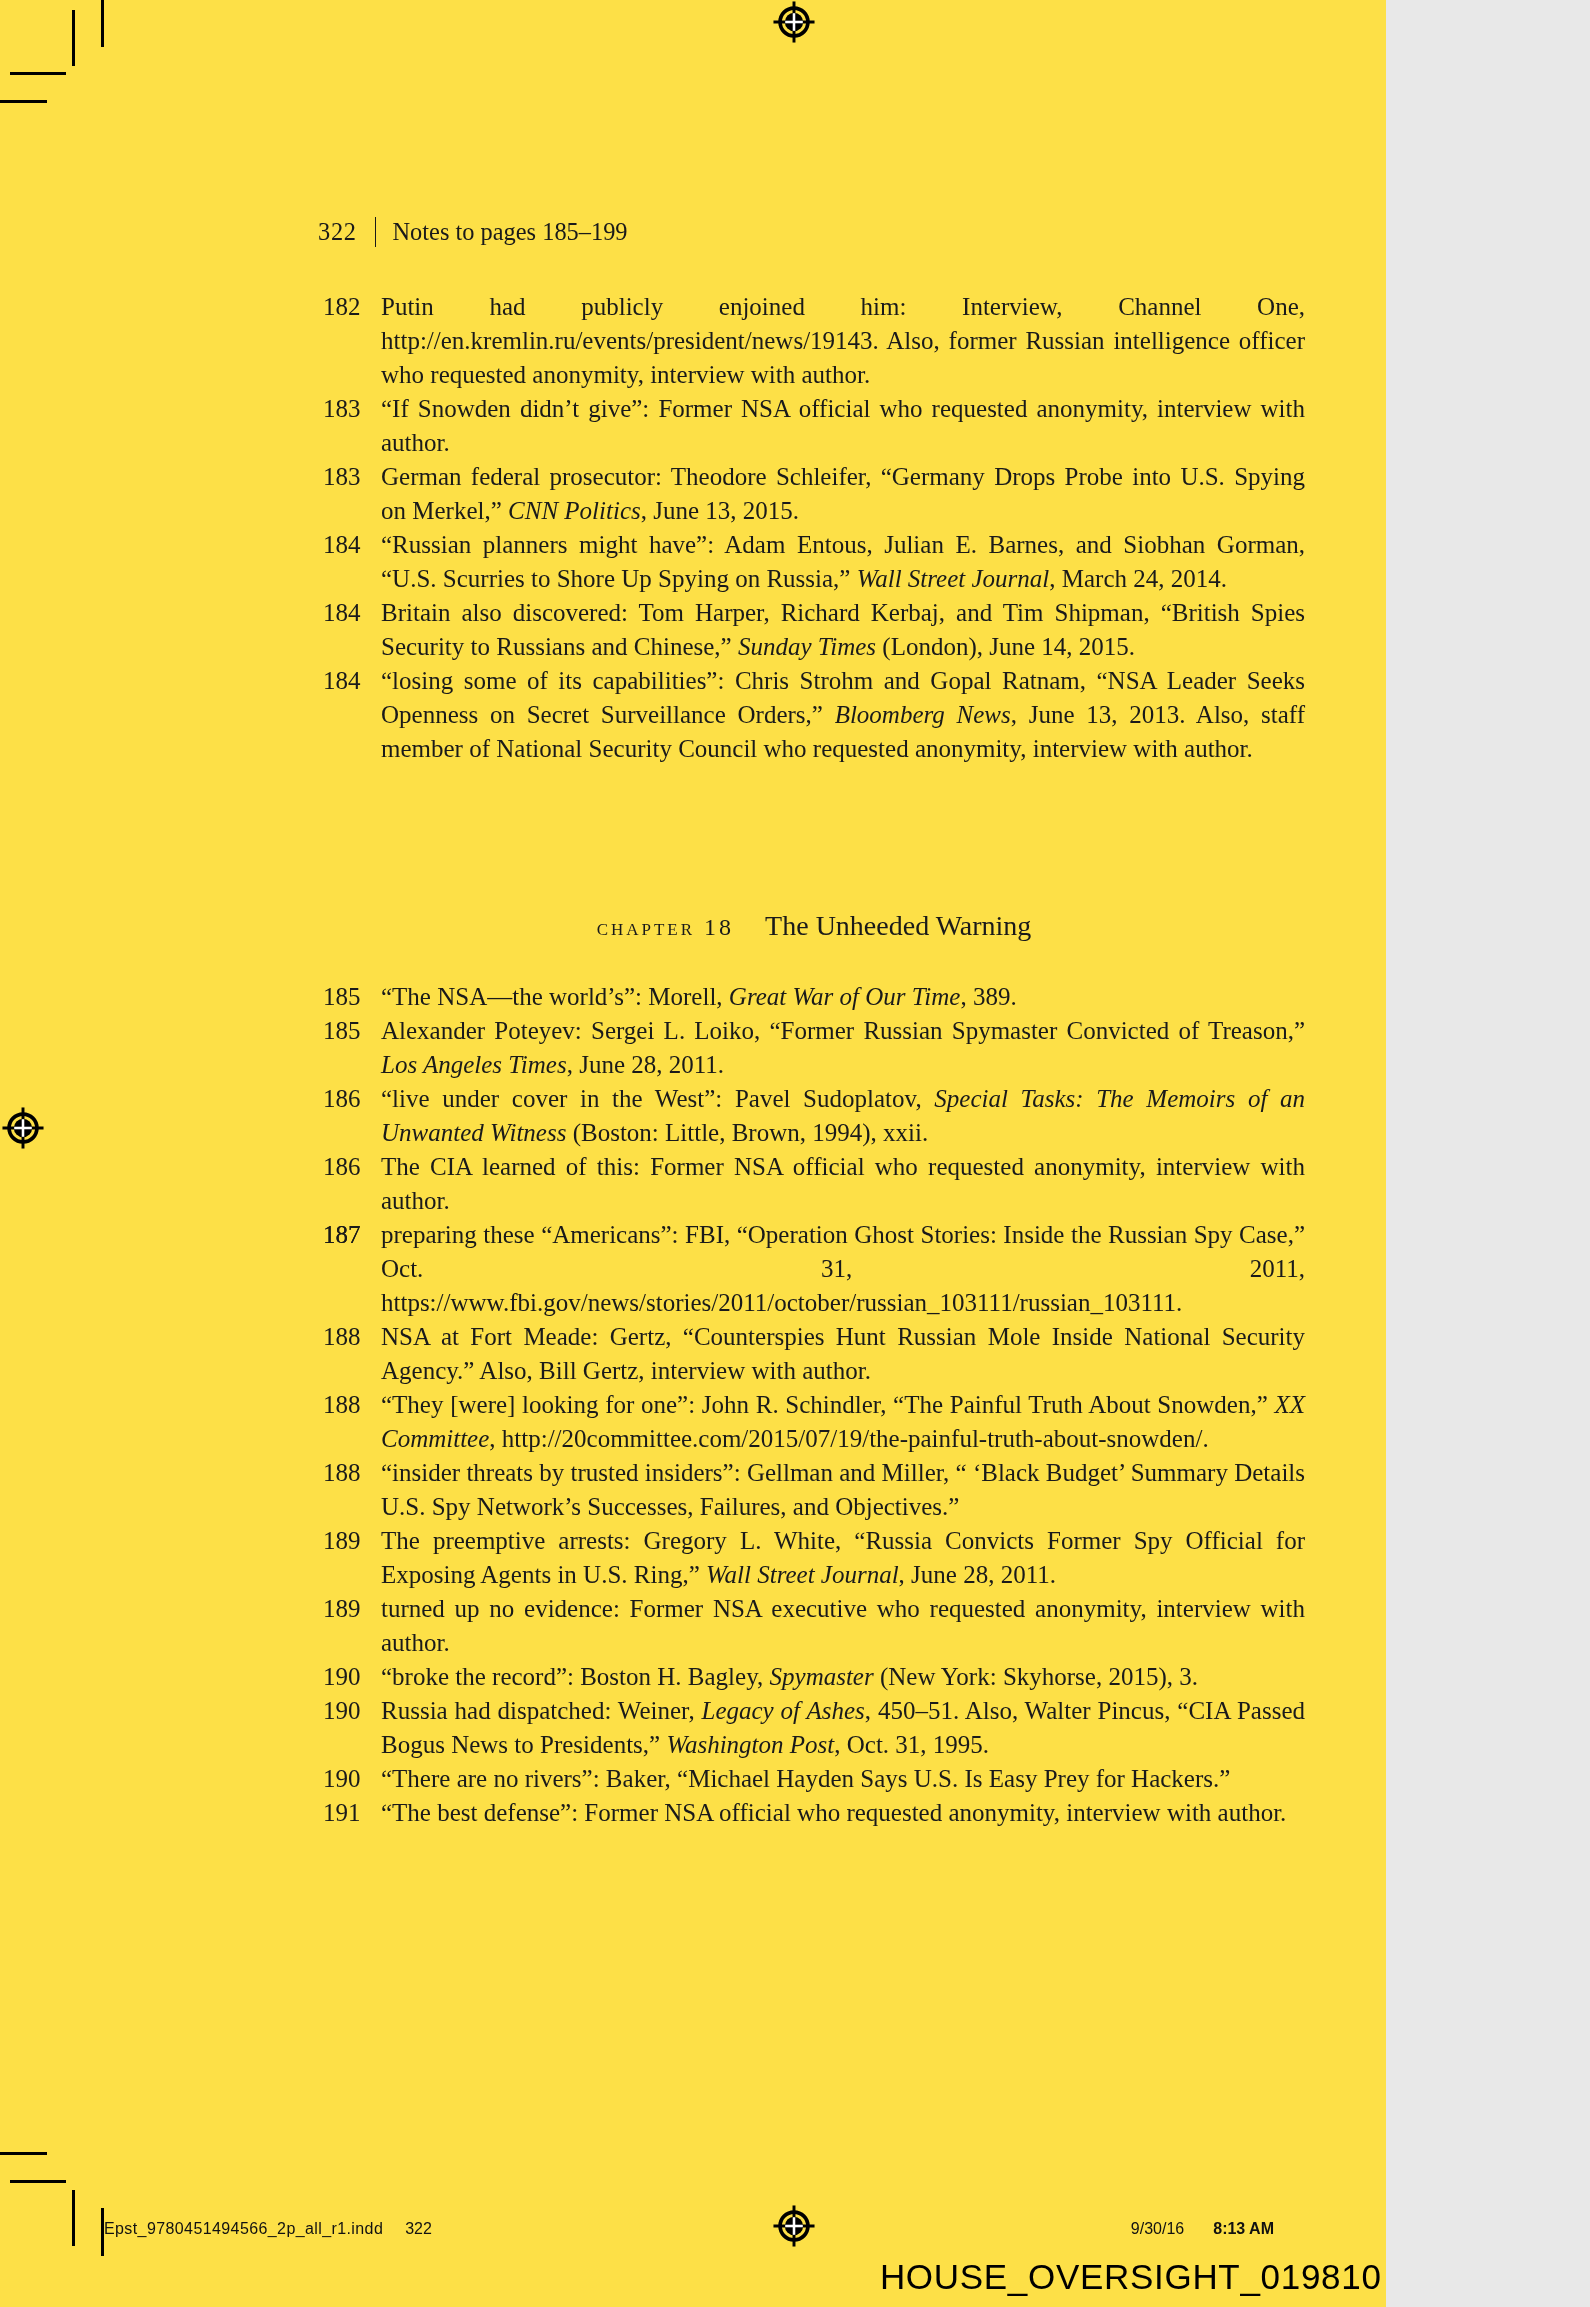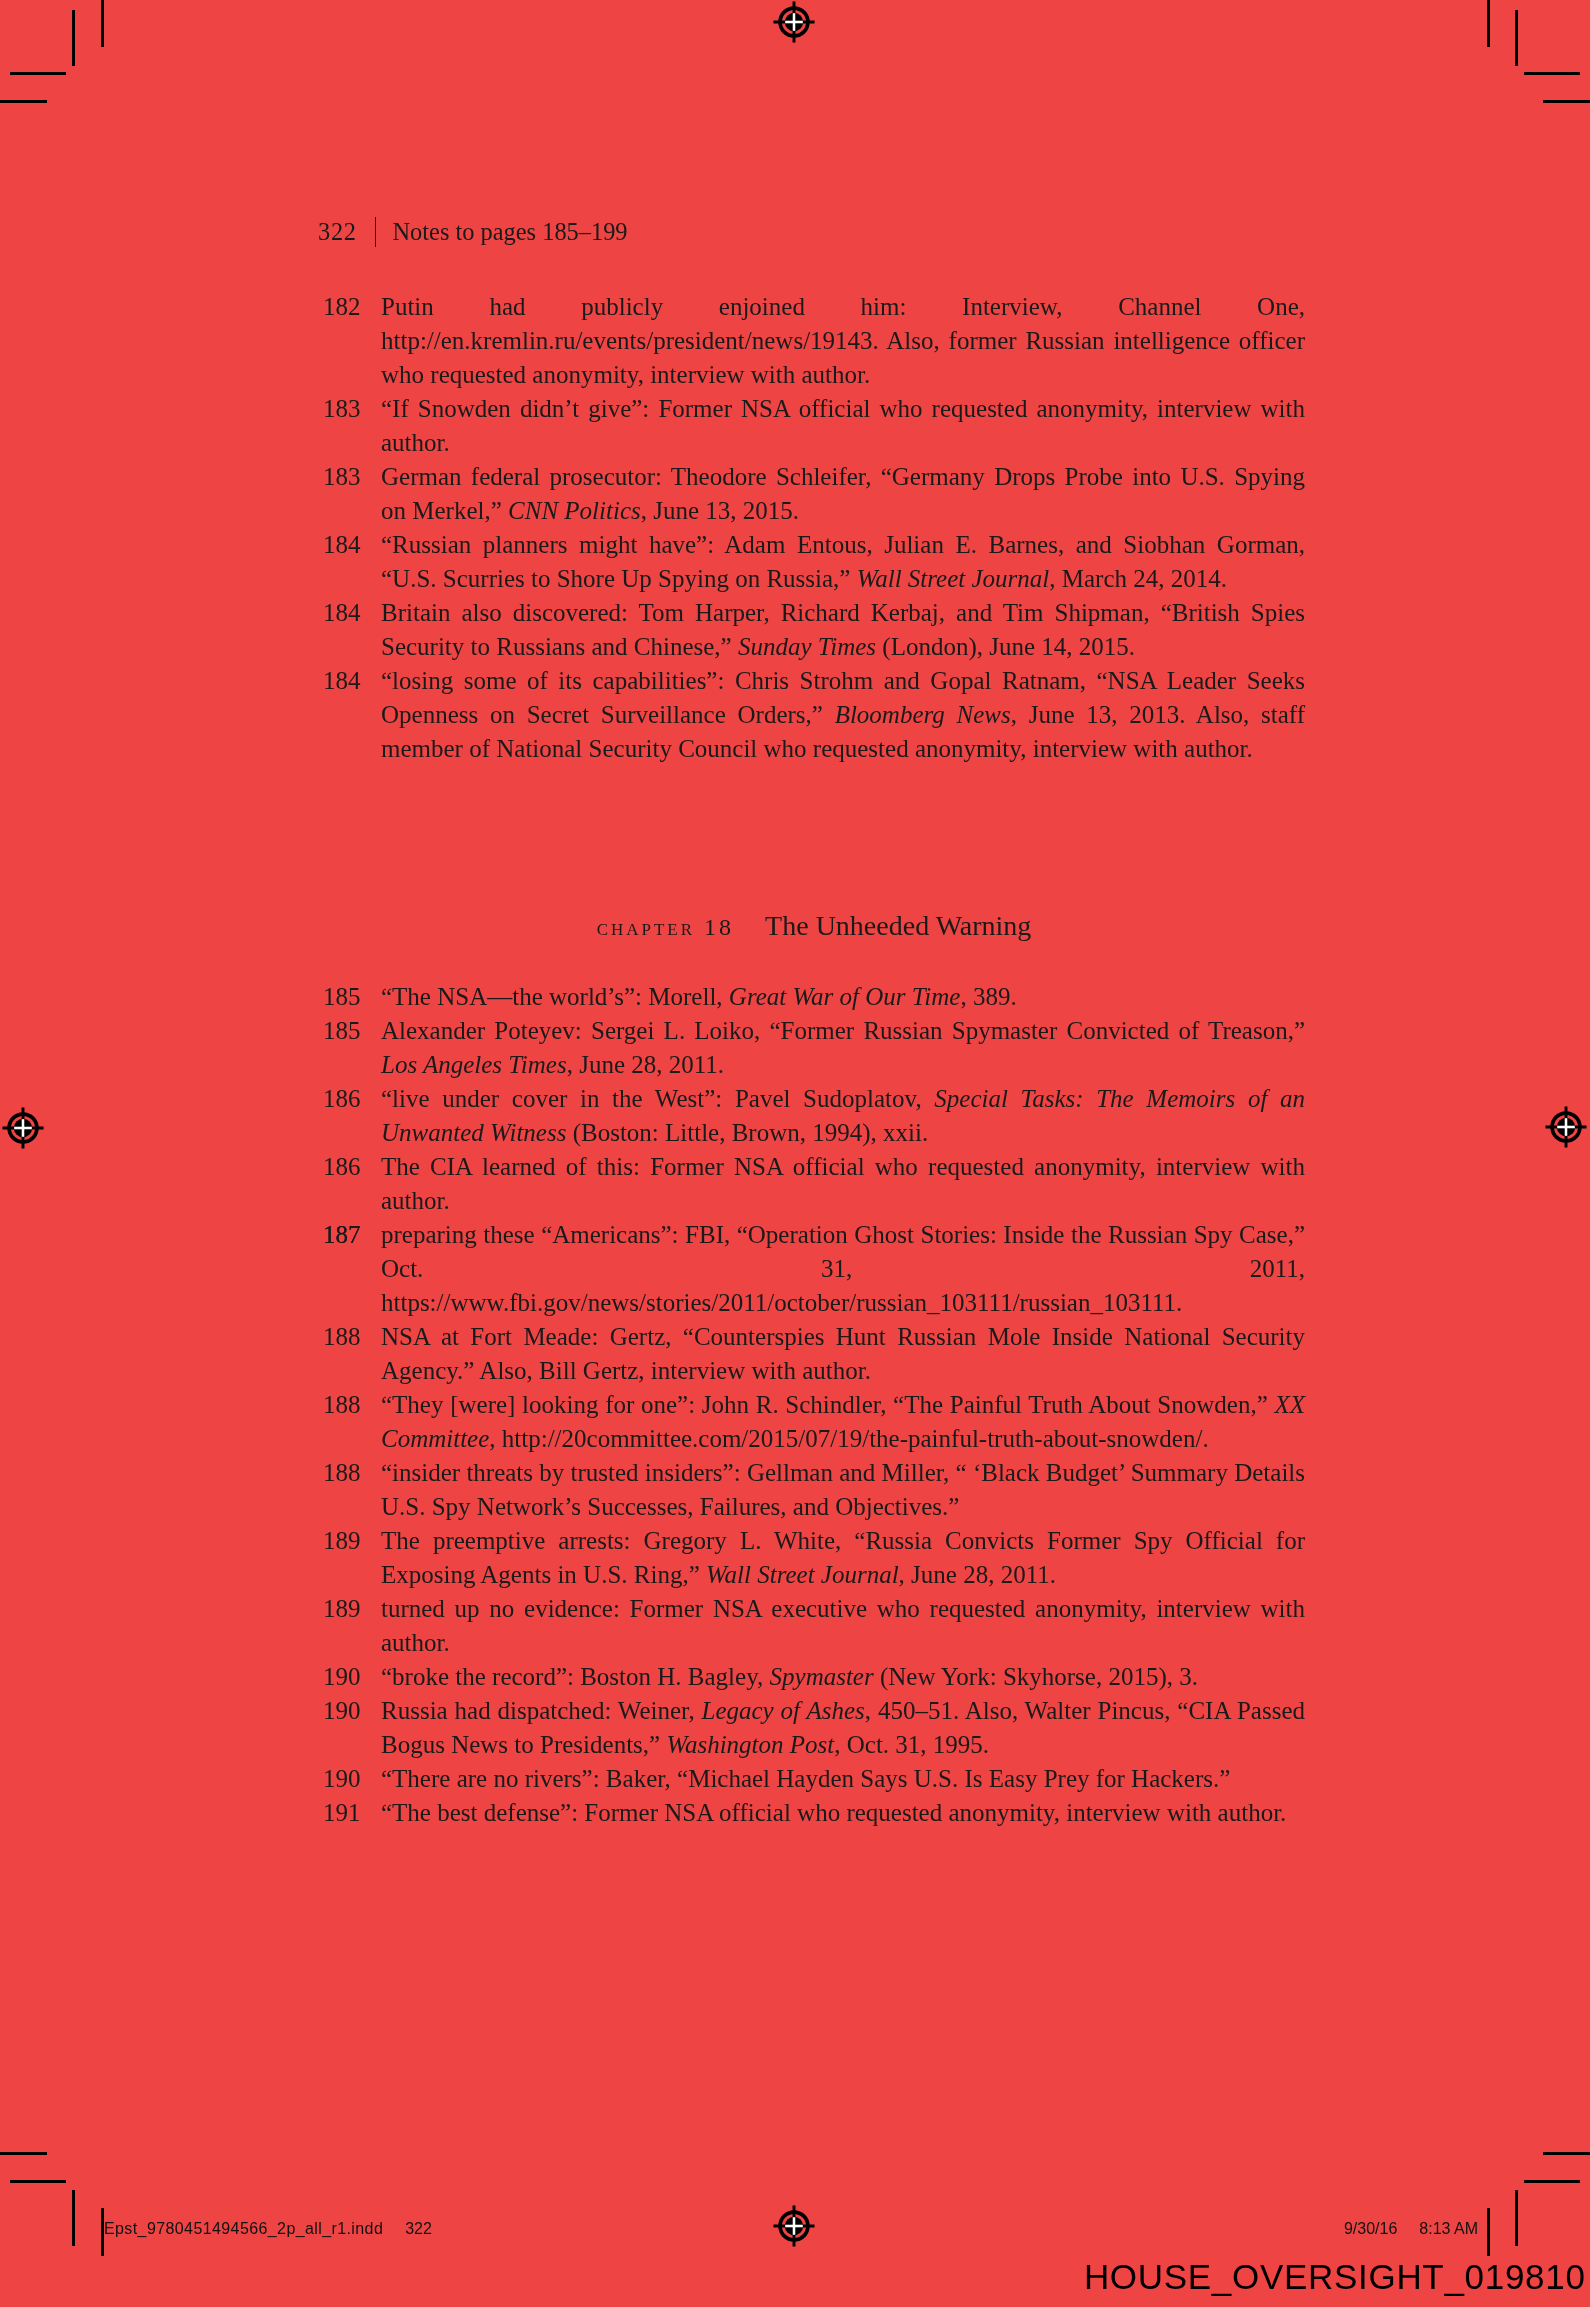--- a/index.html
+++ b/index.html
@@ -1,19 +1,19 @@
 <!DOCTYPE html>
 <html style="font-size:12px"><head>
 <meta charset="utf-8">
 <style>
   html,body{margin:0;padding:0;background:#e8e8e8;}
   .page{
     position:relative;
-    width:1590px;height:2307px;
-    background:#ef4444;
+    width:1386px;height:2307px;
+    background:#fde047;
     overflow:hidden;
     font-family:"Liberation Serif", serif;
     color:#1a1a1a;
   }
   
   .crop{position:absolute;background:#000;}
   
   .regmark{position:absolute;width:44px;height:44px;}
   
   .runhead{
@@ -46,21 +46,21 @@
   .chap .chap-title{font-size:28px;margin-left:28px;}
   
   .slug{
     position:absolute;top:2220px;left:104px;right:112px;
     font-family:"Liberation Sans", sans-serif;
     font-size:16px;color:#111;
     display:flex;justify-content:space-between;align-items:baseline;
   }
   .slug .fname{letter-spacing:0.4px;}
   .slug .fpage{margin-left:22px;}
-  .slug .ftime{margin-left:22px;}
+  .slug .ftime{margin-left:29px;font-weight:bold;}
   .bates{
     position:absolute;top:2257px;right:4.4px;
     font-family:"Liberation Sans", sans-serif;
     font-size:35px;color:#000;letter-spacing:0.7px;white-space:nowrap;
   }
 </style>
 </head>
 <body>
 
 <div class="page">

